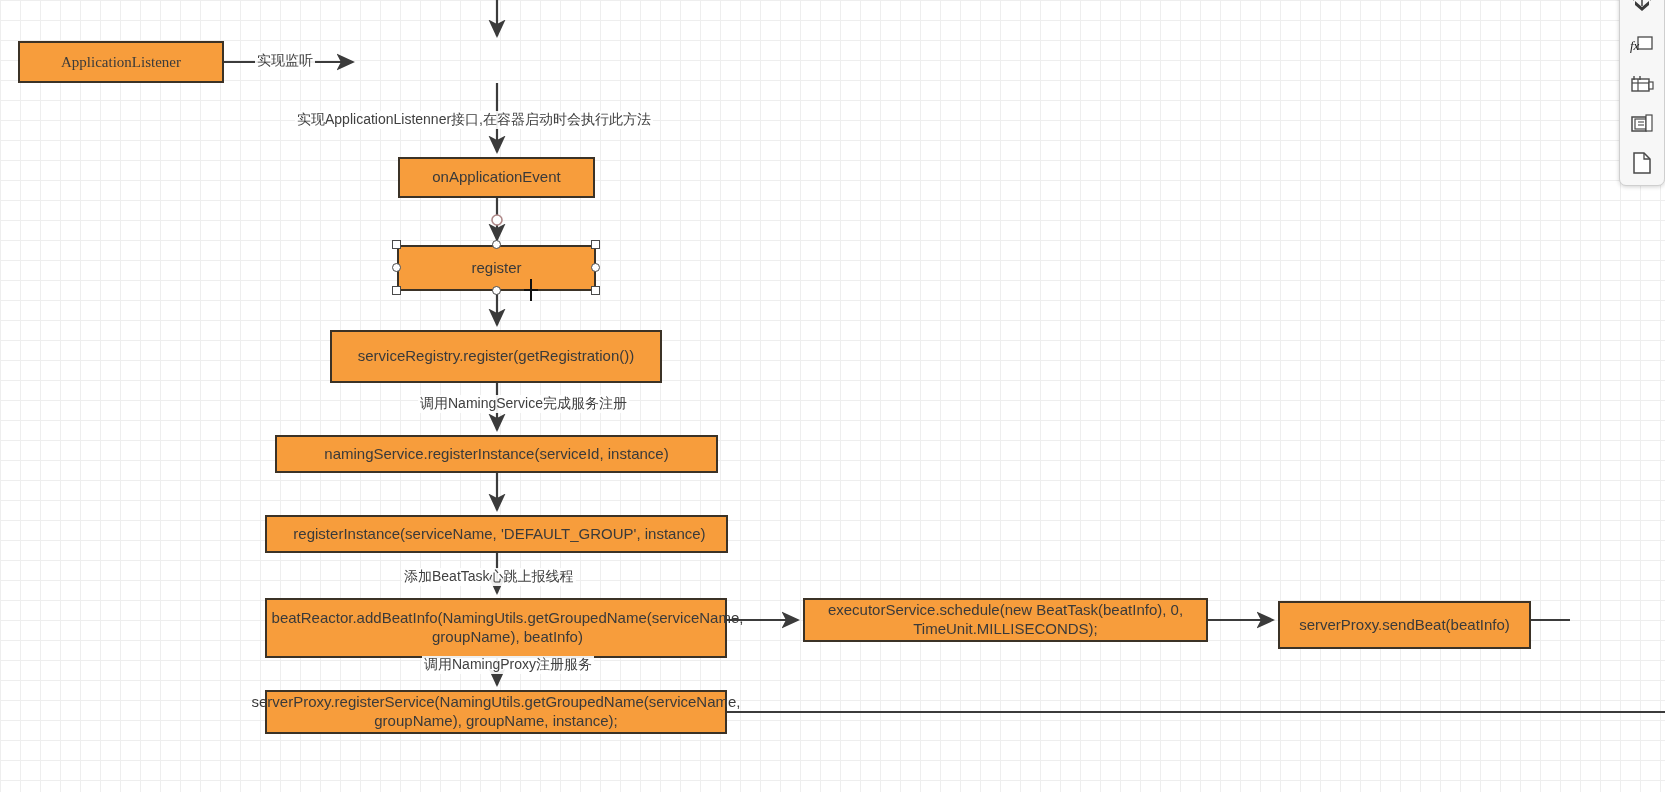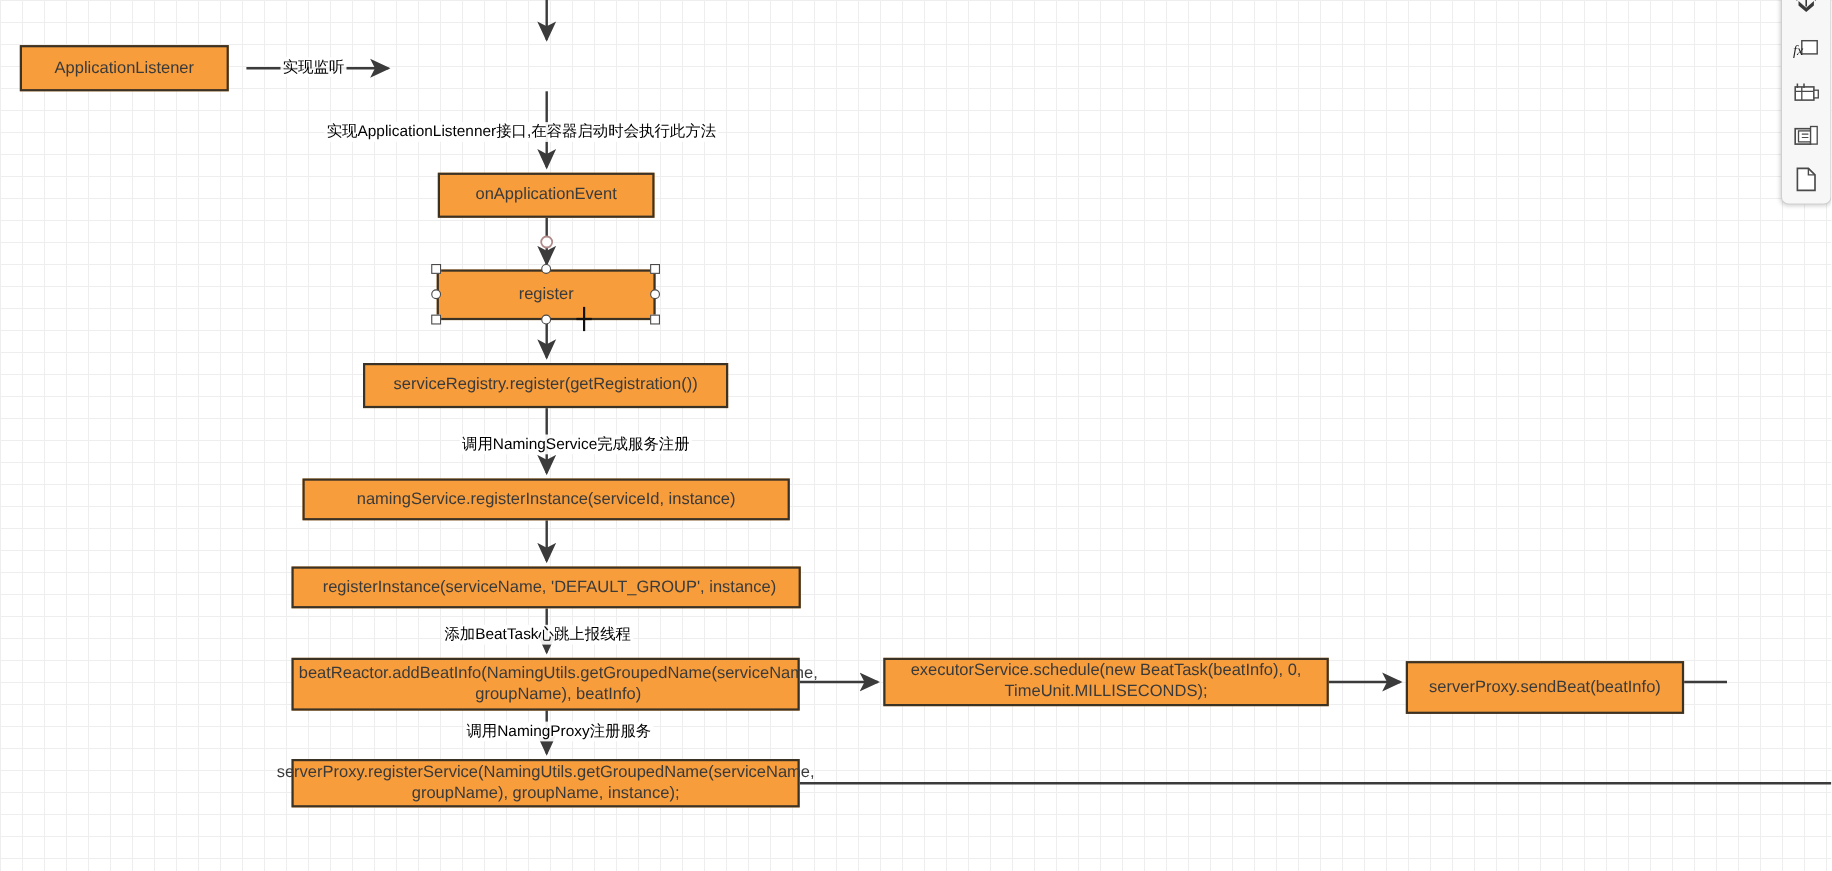--- a/index.html
+++ b/index.html
@@ -36,21 +36,21 @@
     color: #3a3a3a;
     font-size: 15px;
     line-height: 1.25;
     padding: 2px 6px;
     white-space: pre-line;
     user-select: none;
   }
   .edge-label {
     position: absolute;
     font-size: 14px;
-    color: #000000;
+    color: #404040;
     background: rgba(255,255,255,0.92);
     padding: 0 2px;
     white-space: nowrap;
     user-select: none;
   }
 
   
   .sel-handle {
     position: absolute;
     width: 9px; height: 9px;
@@ -129,21 +129,21 @@
       <line x1="1531" y1="620" x2="1570" y2="620"></line>
 
       <line x1="497" y1="642" x2="497" y2="685" marker-end="url(#arrow)"></line>
 
       <line x1="727" y1="712" x2="1665" y2="712"></line>
     </g>
 
     <circle cx="497" cy="220" r="5" fill="#ffffff" stroke="#b08a8a" stroke-width="1.6"></circle>
   </svg>
 
-  <div class="node" style="left:18px; top:41px; width:190px; height:42px;">
+  <div class="node" style="left:18px; top:41px; width:206px; height:42px;font-family:Liberation Serif, serif;">
     <span>ApplicationListener</span>
   </div>
 
 
   <div class="node" style="left:398px; top:157px; width:197px; height:41px;">
     <span>onApplicationEvent</span>
   </div>
 
   <div class="node" style="left:397px; top:245px; width:199px; height:46px;">
     <span>register</span>
@@ -153,33 +153,33 @@
   <div class="sel-handle circ" style="left:492px; top:240px;"></div>
   <div class="sel-handle" style="left:591px; top:240px;"></div>
   <div class="sel-handle circ" style="left:392px; top:263px;"></div>
   <div class="sel-handle circ" style="left:591px; top:263px;"></div>
   <div class="sel-handle" style="left:392px; top:286px;"></div>
   <div class="sel-handle circ" style="left:492px; top:286px;"></div>
   <div class="sel-handle" style="left:591px; top:286px;"></div>
 
   <div class="text-caret" style="left:530px; top:279px;"></div>
 
-  <div class="node" style="left:330px; top:330px; width:332px; height:41px;">
+  <div class="node" style="left:330px; top:330px; width:332px; height:53px;">
     <span>serviceRegistry.register(getRegistration())</span>
   </div>
 
   <div class="node" style="left:275px; top:435px; width:443px; height:38px;">
     <span>namingService.registerInstance(serviceId, instance)</span>
   </div>
 
   <div class="node" style="left:265px; top:515px; width:463px; height:38px;padding-left:12px;">
     <span>registerInstance(serviceName, 'DEFAULT_GROUP', instance)</span>
   </div>
 
-  <div class="node" style="left:265px; top:598px; width:462px; height:48px;padding-left:29px;">
+  <div class="node" style="left:265px; top:598px; width:462px; height:60px;padding-left:29px;">
     <span>beatReactor.addBeatInfo(NamingUtils.getGroupedName(serviceName, groupName), beatInfo)</span>
   </div>
 
   <div class="node" style="left:803px; top:598px; width:405px; height:44px;">
     <span>executorService.schedule(new BeatTask(beatInfo), 0, TimeUnit.MILLISECONDS);</span>
   </div>
 
   <div class="node" style="left:1278px; top:601px; width:253px; height:48px;">
     <span>serverProxy.sendBeat(beatInfo)</span>
   </div>

